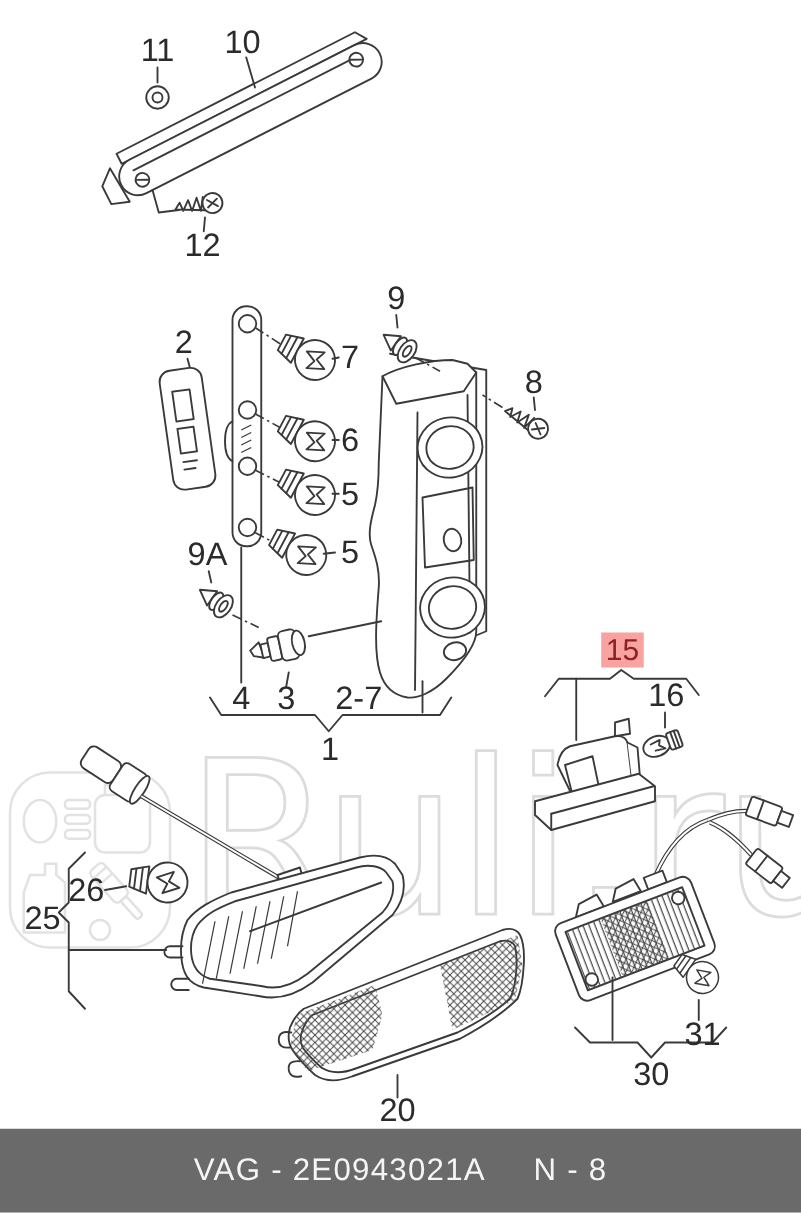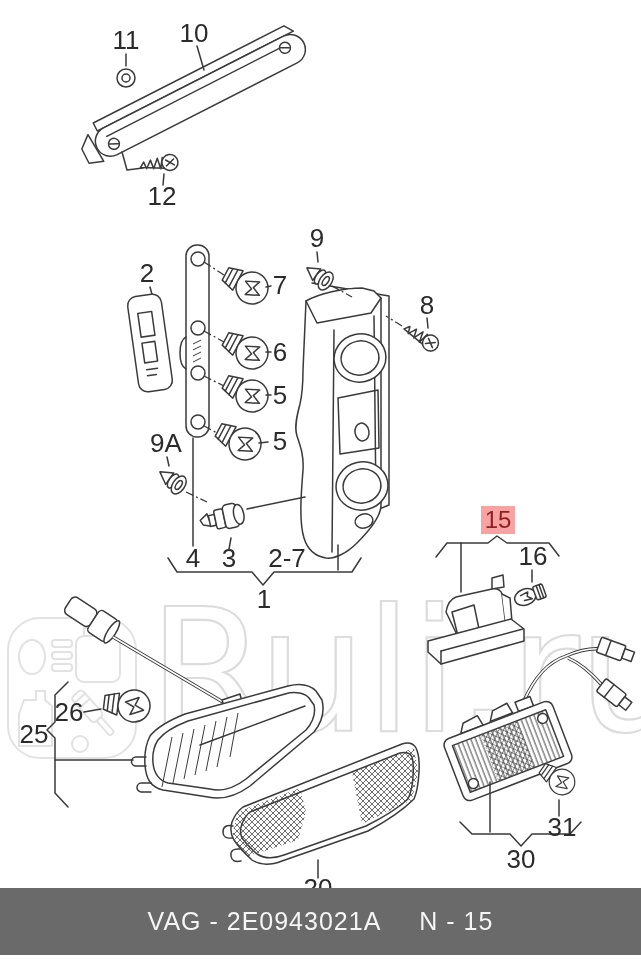--- a/index.html
+++ b/index.html
@@ -16,21 +16,21 @@
   
   .ln{stroke:#3a3a3a;stroke-width:1.5;fill:none;stroke-linecap:round;stroke-linejoin:round;}
   .lnf{stroke:#3a3a3a;stroke-width:1.5;fill:#ffffff;stroke-linecap:round;stroke-linejoin:round;}
   .thin{stroke:#3a3a3a;stroke-width:1;fill:none;}
   .dsh{stroke:#3a3a3a;stroke-width:1.3;fill:none;stroke-dasharray:8 3 2 3;}
   .wm{stroke:#e2e2e2;stroke-width:2;fill:none;}
   .wire{stroke:#3a3a3a;stroke-width:3.4;fill:none;}
   .wirein{stroke:#ffffff;stroke-width:1.6;fill:none;}
   .lbl{font-family:"Liberation Sans",sans-serif;font-size:26px;fill:#2b2b2b;text-anchor:middle;}
   .lbl15{font-family:"Liberation Sans",sans-serif;font-size:24px;text-anchor:middle;}
-  .footer{position:absolute;left:0;bottom:15px;width:641px;height:67px;background:#6a6a6a;
+  .footer{position:absolute;left:0;bottom:0;width:641px;height:67px;background:#6a6a6a;
           display:flex;align-items:center;justify-content:center;gap:38px;z-index:3;}
   .footer span{color:#f5f5f5;font-size:25px;letter-spacing:1px;}
 </style>
 </head>
 <body>
 
 <div class="stage">
 
   <div class="wm-text">Ruli.ru</div>
 
@@ -341,15 +341,15 @@
       <text class="lbl" x="69" y="721">26</text>
       <text class="lbl" x="34" y="743">25</text>
       <text class="lbl" x="318" y="897">20</text>
       <text class="lbl" x="521" y="868">30</text>
       <text class="lbl" x="562" y="836">31</text>
     </g>
   </svg>
 
   <div class="footer">
     <span>VAG - 2E0943021A</span>
-    <span>N - 15</span>
+    <span>N - 8</span>
   </div>
 </div>
 
 </body></html>

